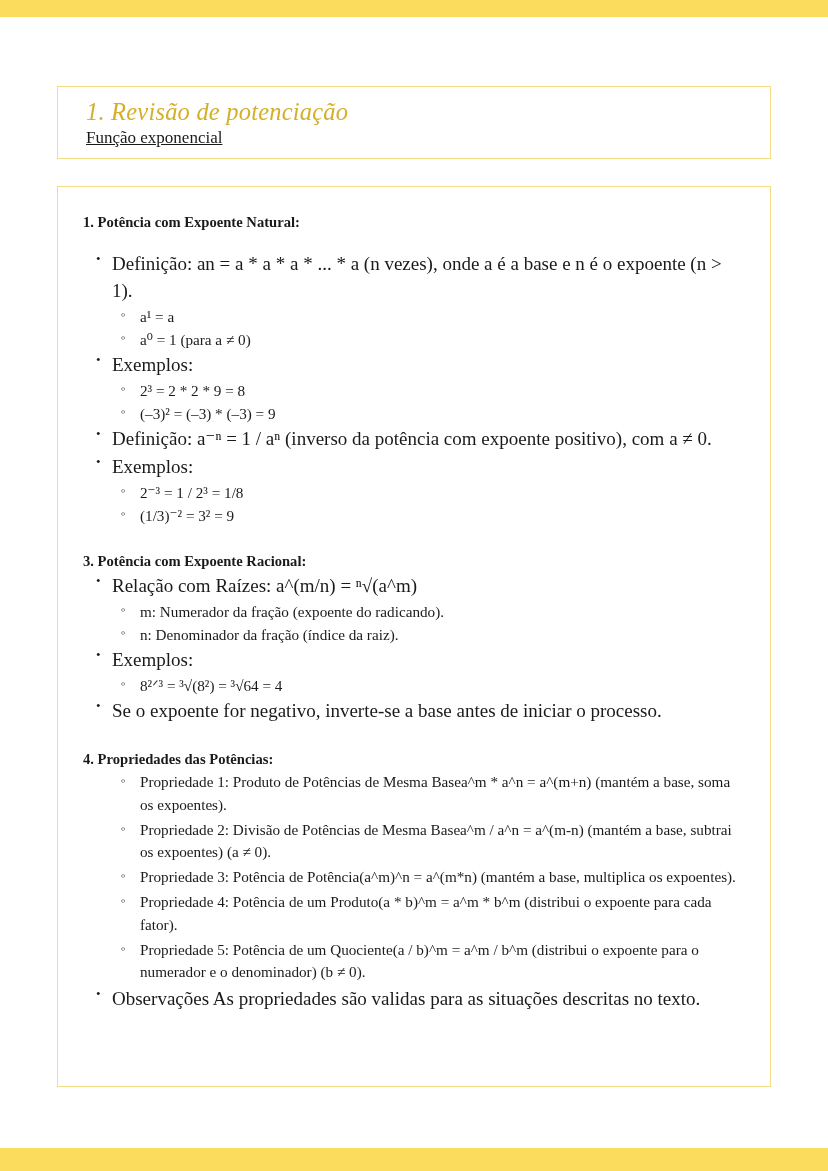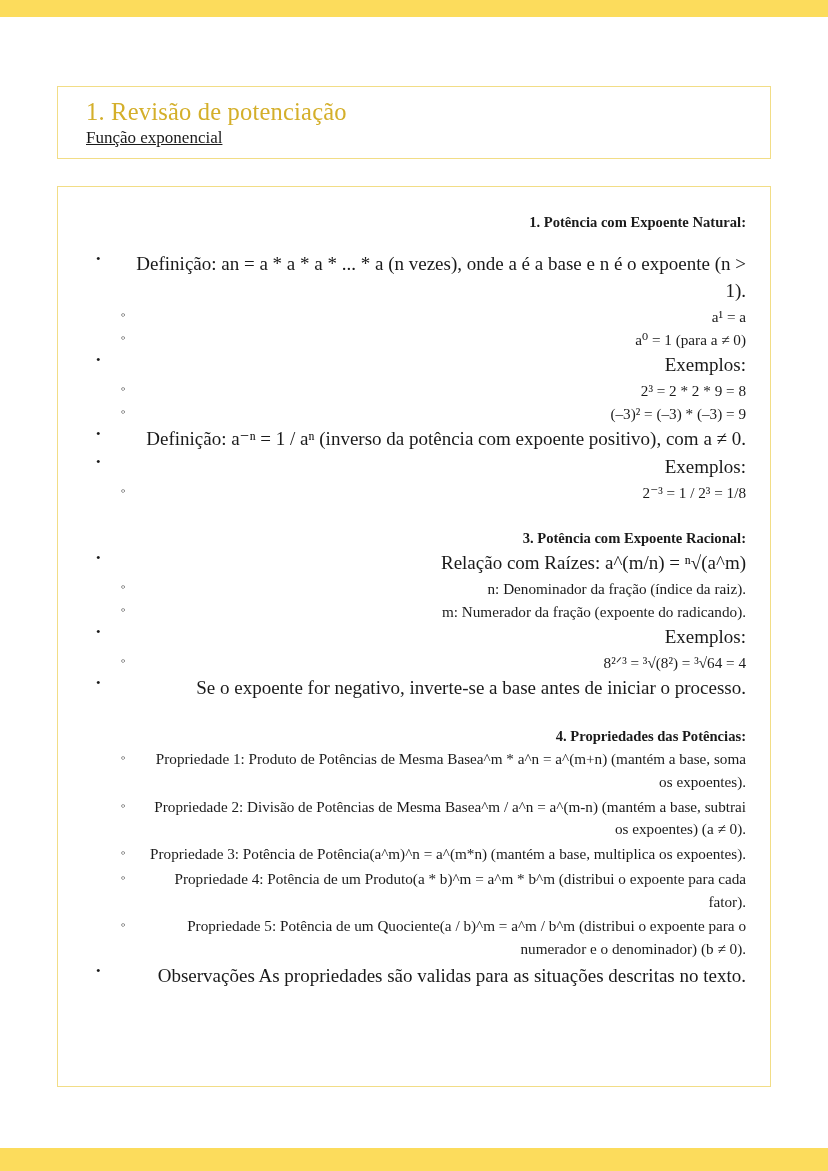--- a/index.html
+++ b/index.html
@@ -37,20 +37,21 @@
   }
   .header-inner {
     padding: 11px 0 0 28px;
   }
   .doc-title {
     font-size: 24.5px;
     color: #d4af2a;
     letter-spacing: 0.2px;
     line-height: 1.14;
     white-space: nowrap;
+    font-style: italic;
   }
   .doc-subtitle {
     font-size: 17px;
     color: #1a1a1a;
     line-height: 1.2;
     margin-top: 2px;
     white-space: nowrap;
     text-decoration: underline;
   }
 
@@ -59,21 +60,20 @@
     left: 57px;
     top: 186px;
     width: 714px;
     height: 901px;
     border: 1.5px solid #f2dd86;
     box-sizing: border-box;
     background: #fff;
   }
   .content-inner {
     padding: 26px 24px 0 25px;
-    text-align: right;
   }
 
   .sec-heading {
     font-size: 14.6px;
     font-weight: bold;
     line-height: 1.3;
     margin: 0;
   }
   .sec-1-heading { margin-bottom: 19px; }
   .sec-heading.spaced { margin-top: 25px; margin-bottom: 2px; }
@@ -144,28 +144,29 @@
           <li class="b1">Exemplos:</li>
           <li class="b2">2³ = 2 * 2 * 9 = 8</li>
           <li class="b2">(–3)² = (–3) * (–3) = 9</li>
         </ul>
       </div>
       <div class="sec-block">
         <ul class="lvl1">
           <li class="b1">Definição: a⁻ⁿ = 1 / aⁿ (inverso da potência com expoente positivo), com a ≠ 0.</li>
           <li class="b1">Exemplos:</li>
           <li class="b2">2⁻³ = 1 / 2³ = 1/8</li>
+          <li class="b2">(1/3)⁻² = 3² = 9</li>
         </ul>
       </div>
       <div class="sec-block">
         <div class="sec-heading spaced">3. Potência com Expoente Racional:</div>
         <ul class="lvl1">
           <li class="b1">Relação com Raízes: a^(m/n) = ⁿ√(a^m)</li>
+          <li class="b2">m: Numerador da fração (expoente do radicando).</li>
           <li class="b2">n: Denominador da fração (índice da raiz).</li>
-          <li class="b2">m: Numerador da fração (expoente do radicando).</li>
           <li class="b1">Exemplos:</li>
           <li class="b2">8²ᐟ³ = ³√(8²) = ³√64 = 4</li>
           <li class="b1">Se o expoente for negativo, inverte-se a base antes de iniciar o processo.</li>
         </ul>
       </div>
       <div class="sec-block">
         <div class="sec-heading spaced">4. Propriedades das Potências:</div>
         <ul class="lvl1">
           <li class="b2 wrap">Propriedade 1: Produto de Potências de Mesma Basea^m * a^n = a^(m+n) (mantém a base, soma os expoentes).</li>
           <li class="b2 wrap">Propriedade 2: Divisão de Potências de Mesma Basea^m / a^n = a^(m-n) (mantém a base, subtrai os expoentes) (a ≠ 0).</li>

